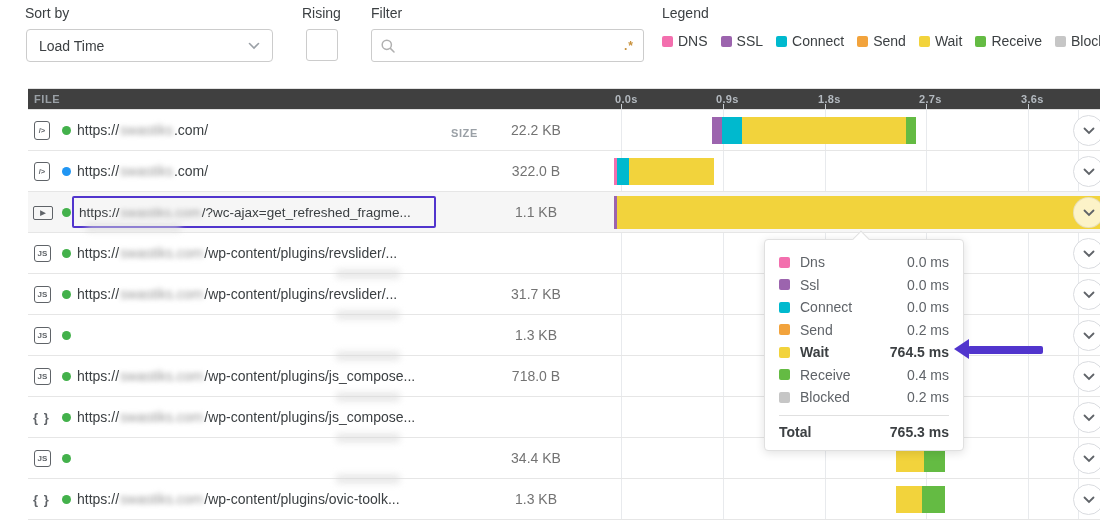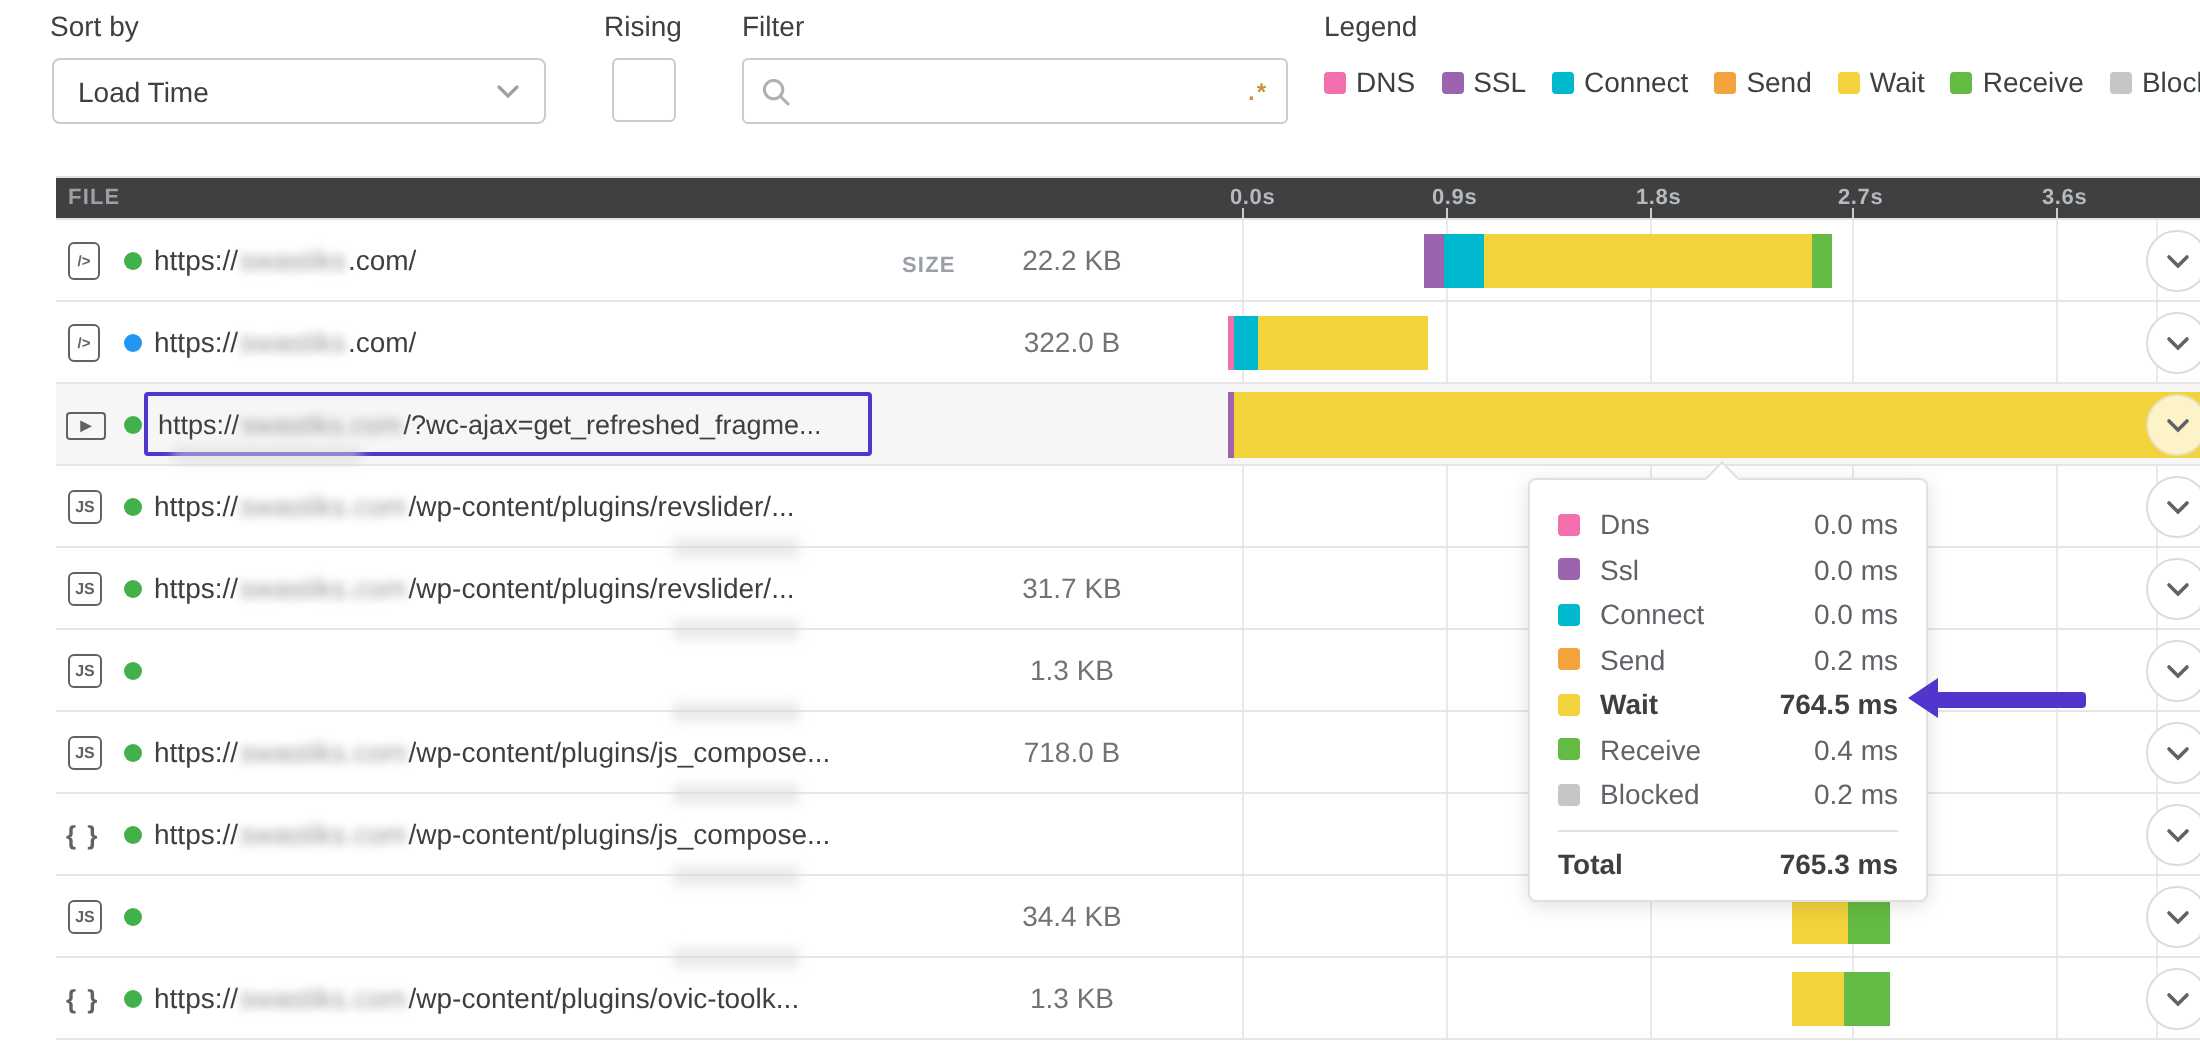--- a/index.html
+++ b/index.html
@@ -181,20 +181,21 @@
         </button>
       </div>
       <div class="row highlighted" style="top: 192px;">
         <span class="ficon video">▶</span>
         <span class="dot" style="background:#43b14b"></span>
         <span class="url-box">
           <span>https://</span>
           <span class="u-blur">swastiks.com</span>
           <span>/?wc-ajax=get_refreshed_fragme...</span>
         </span>
+        <span class="size">1.1 KB</span>
         <span class="seg seg-big" style="left:586px;width:3px;background:#9c64ae"></span>
         <span class="seg seg-big" style="left:589px;width:494px;background:#f2d33c"></span>
         <span class="smudge sm-b"></span>
         <button class="chev chev-hl">
           <svg width="12" height="8" viewBox="0 0 12 8">
             <path d="M1.5 1.5 L6 6 L10.5 1.5" fill="none" stroke="#5f6368" stroke-width="1.8" stroke-linecap="round"></path>
           </svg>
         </button>
       </div>
       <div class="row" style="top: 233px;">

